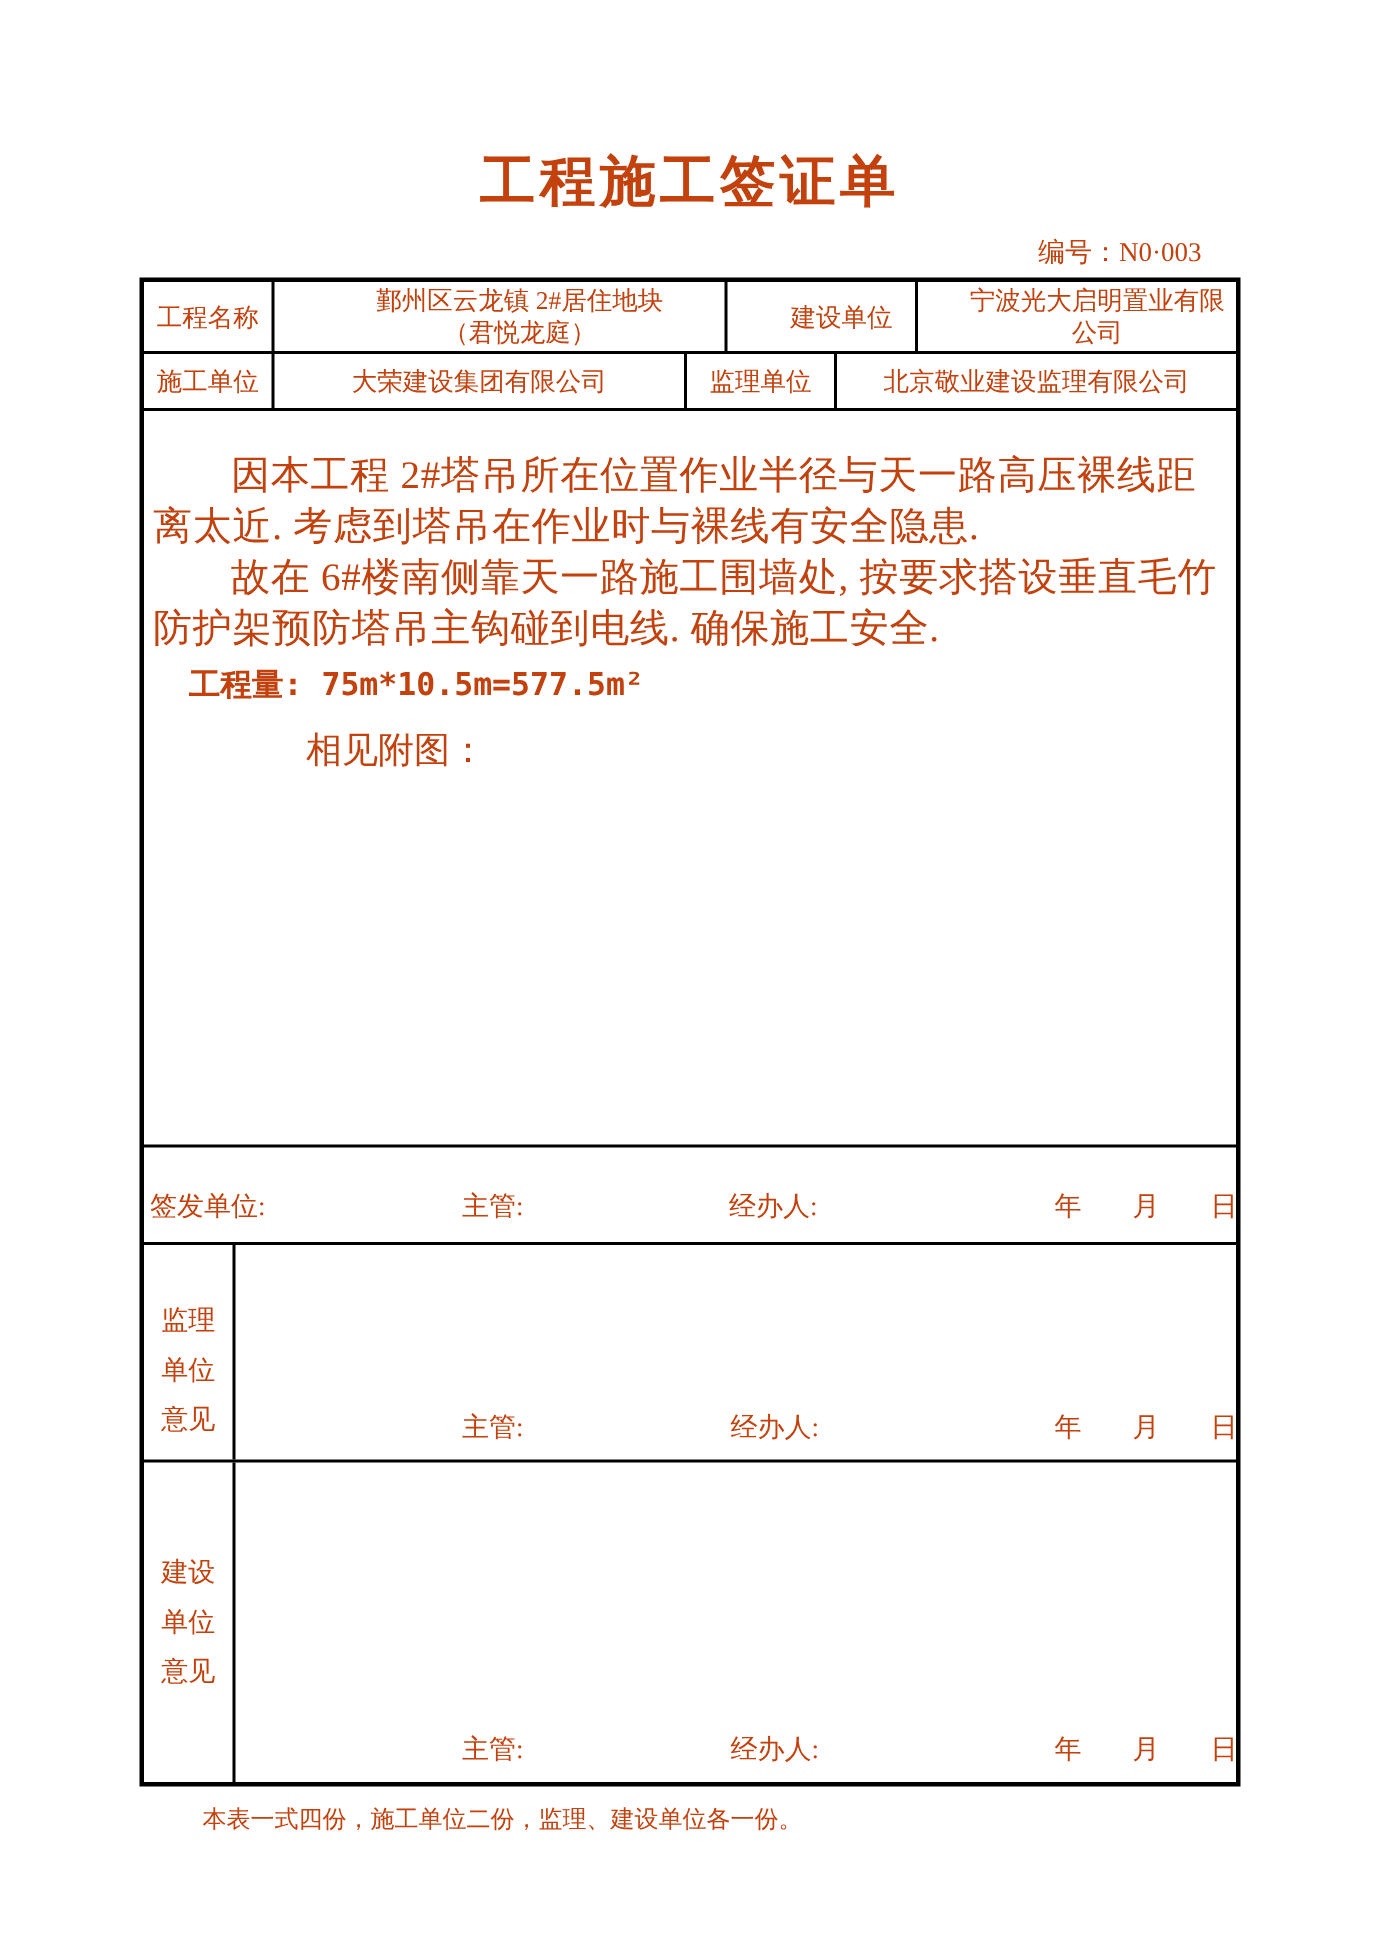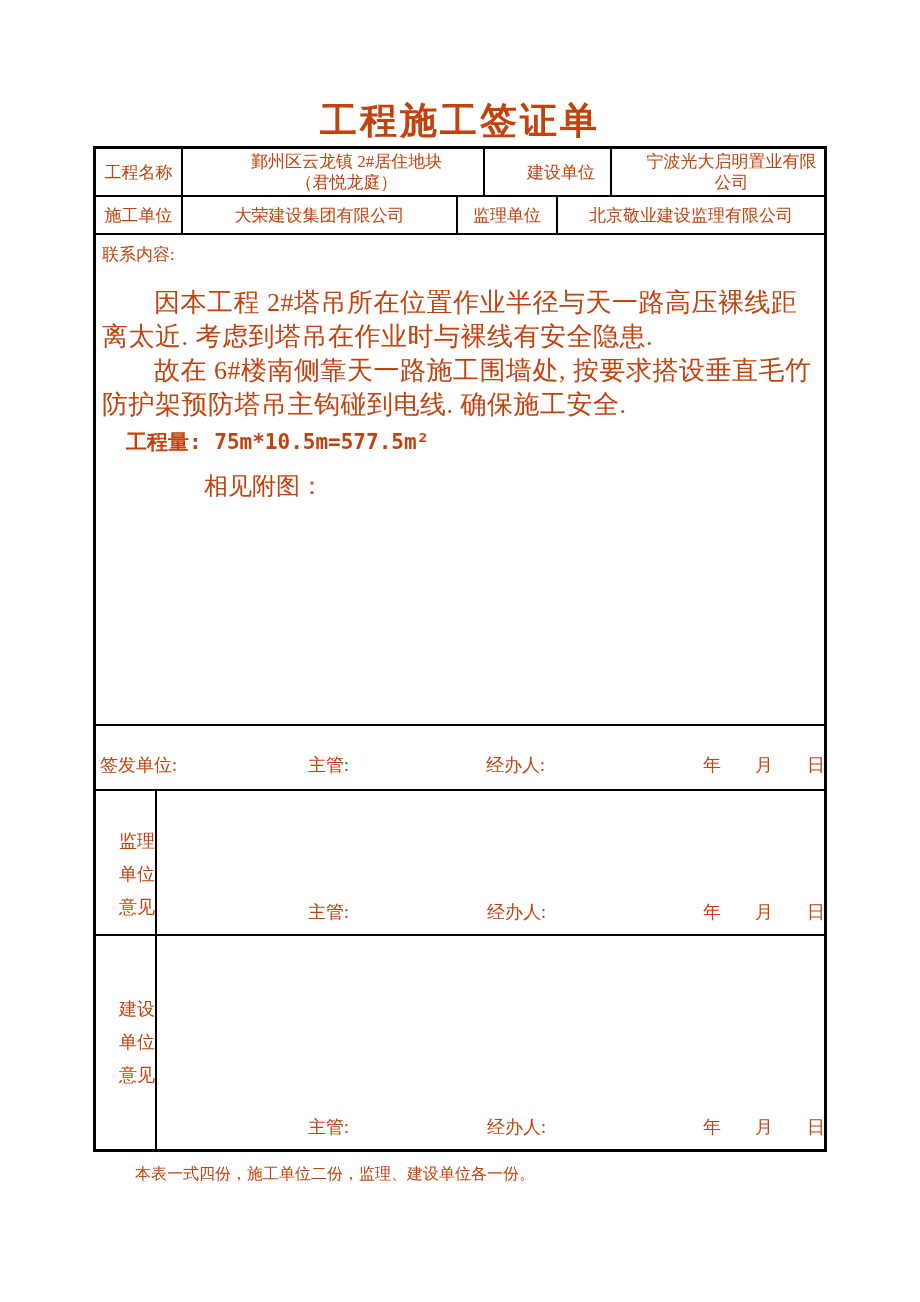--- a/index.html
+++ b/index.html
@@ -90,21 +90,21 @@
   .sig { position: absolute; bottom: 12px; white-space: nowrap; }
   .opinion-row { display: flex; box-sizing: border-box; }
   .opinion-row.supervision { height: 145px; border-bottom: 2px solid #000; }
   .opinion-row.construction { height: 213px; }
   .opinion-label-cell {
     width: 61px;
     border-right: 2px solid #000;
     box-sizing: border-box;
     display: flex;
     flex-direction: column;
-    align-items: flex-end;
+    align-items: center;
     font-size: 18px;
   }
   .supervision .opinion-label-cell { justify-content: flex-end; padding-bottom: 10px; }
   .construction .opinion-label-cell { justify-content: center; }
   .opinion-label-cell div { line-height: 33px; }
   .opinion-body {
     position: relative;
     flex: 1;
     font-size: 18px;
   }
@@ -114,20 +114,21 @@
     font-size: 16px;
   }
 </style>
 </head>
 <body>
 
 <div class="page">
 
   <h1 class="doc-title">工程施工签证单</h1>
 
+  <div class="doc-number">编号：N0·003</div>
 
   <div class="doc-table">
 
     <div class="trow r1">
       <div class="cell brd w-label1">工程名称</div>
       <div class="cell brd w-value1">
         <div>鄞州区云龙镇 2#居住地块</div>
         <div>（君悦龙庭）</div>
       </div>
       <div class="cell brd w-label2">建设单位</div>
@@ -135,21 +136,20 @@
     </div>
 
     <div class="trow r2">
       <div class="cell brd w-label1">施工单位</div>
       <div class="cell brd w-value1">大荣建设集团有限公司</div>
       <div class="cell brd w-label2">监理单位</div>
       <div class="cell w-value2">北京敬业建设监理有限公司</div>
     </div>
 
     <div class="content-cell">
-      <div class="contact-label">联系内容:</div>
       <p class="body-par first">因本工程 2#塔吊所在位置作业半径与天一路高压裸线距离太近. 考虑到塔吊在作业时与裸线有安全隐患.</p>
       <p class="body-par">故在 6#楼南侧靠天一路施工围墙处, 按要求搭设垂直毛竹防护架预防塔吊主钩碰到电线. 确保施工安全.</p>
       <div class="quantity-line">工程量: 75m*10.5m=577.5m²</div>
       <div class="attachment-line">相见附图：</div>
     </div>
 
     <div class="sign-row">
       <span class="sig" style="left:4px">签发单位:</span>
       <span class="sig" style="left:212px">主管:</span>
       <span class="sig" style="left:390px">经办人:</span>

